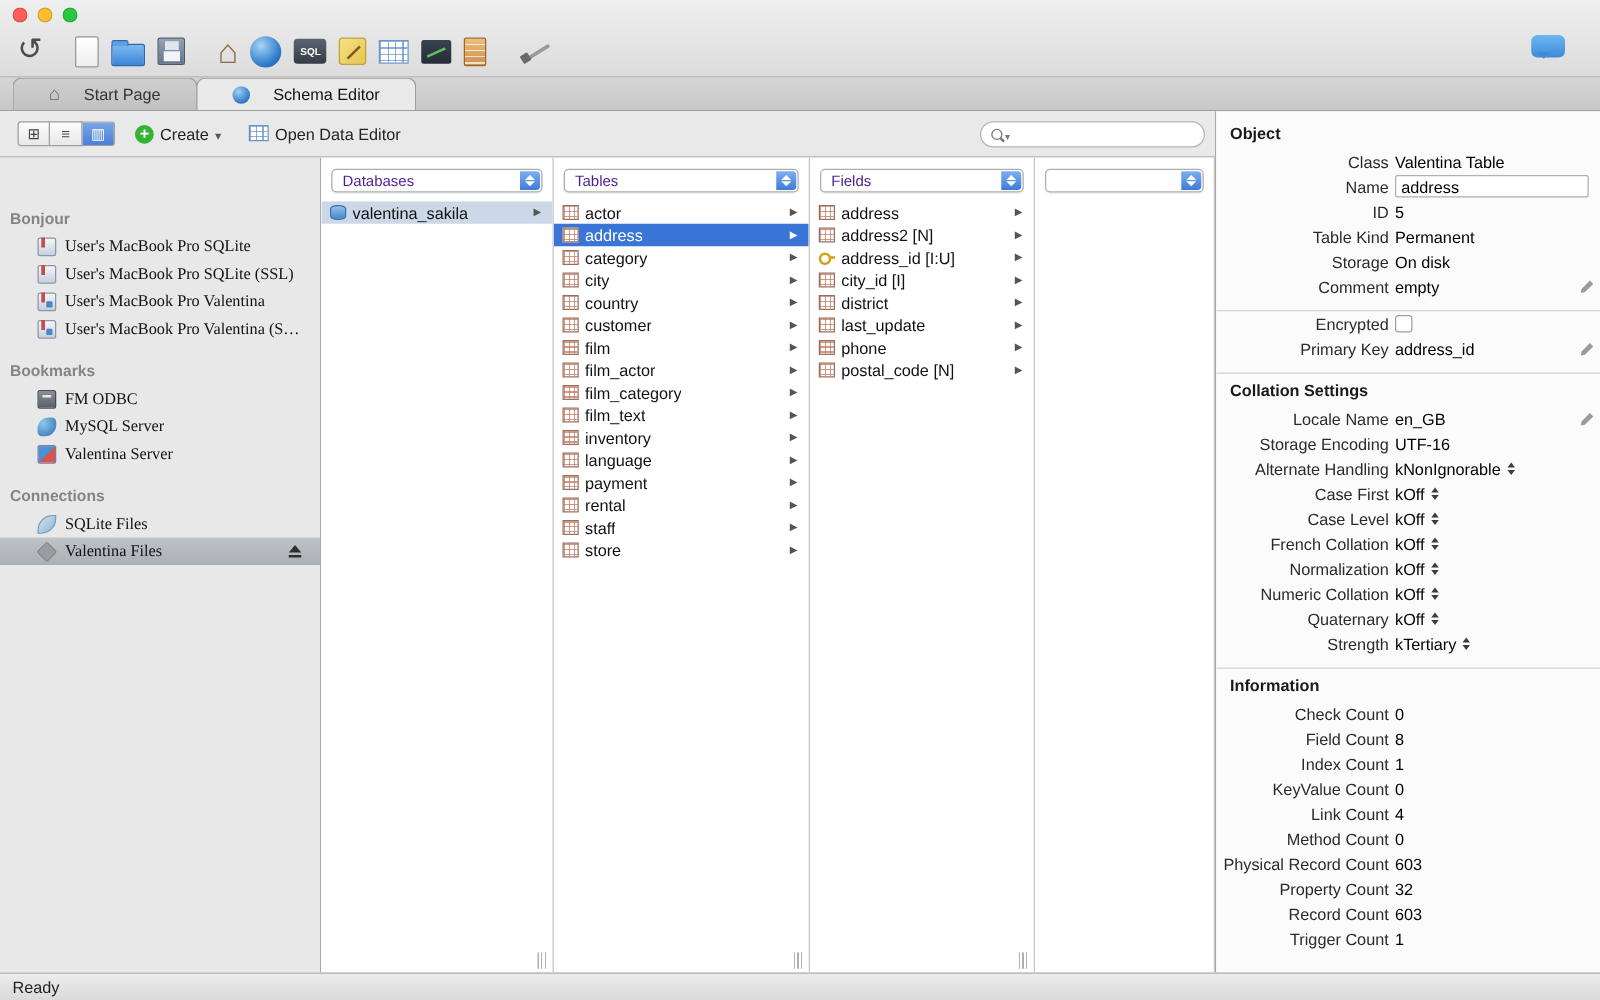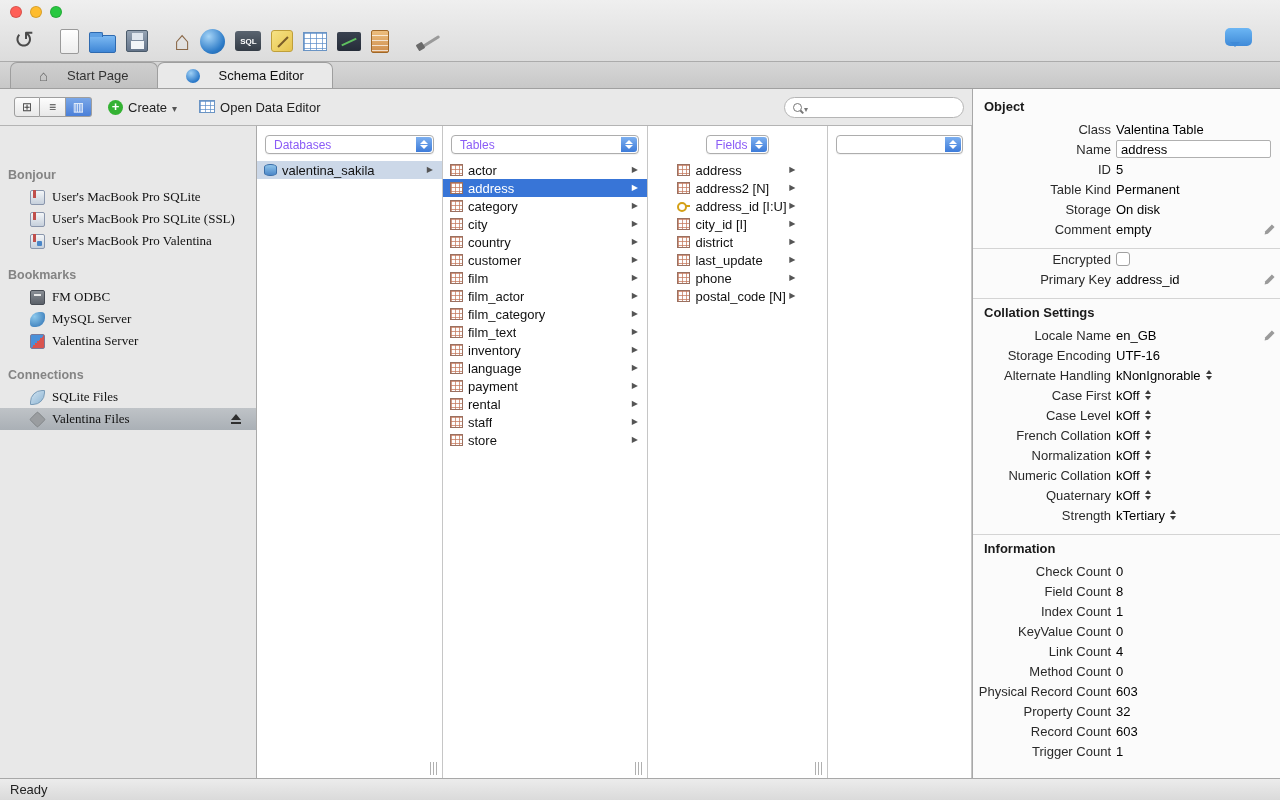--- a/index.html
+++ b/index.html
@@ -107,21 +107,21 @@
   .valentina-files-icon { background:#9a9da0; border:1px solid #7c7f82; transform:rotate(45deg) scale(.78); }
   .eject-icon { margin-left:auto; margin-right:14px; width:12px; height:11px; position:relative; flex:none; }
   .eject-icon::before { content:""; position:absolute; top:0; left:1px; border-left:5px solid transparent; border-right:5px solid transparent; border-bottom:6px solid #2f2f2f; }
   .eject-icon::after { content:""; position:absolute; bottom:1px; left:1px; width:10px; height:2px; background:#2f2f2f; }
 
   
   .browser { flex:1; display:flex; background:#fff; overflow:hidden; }
   .bcol { border-right:1px solid #c6c6c6; display:flex; flex-direction:column; position:relative; overflow:hidden; }
   .bcol-header { padding:9px 8px 7px; }
   .popup { height:19px; border:1px solid #adadad; border-radius:4px; background:#fff; position:relative;
-    display:flex; align-items:center; padding:0 20px 0 8px; font-size:12px; color:#8b5cf6;
+    display:flex; align-items:center; padding:0 20px 0 8px; font-size:12px; color:#4c1d95;
     box-shadow:0 1px 1px rgba(0,0,0,.06); }
   .popup-arrows { position:absolute; right:1px; top:1px; bottom:1px; width:16px; border-radius:0 3px 3px 0;
     background:linear-gradient(var(--popup-blue-light,#7db0f0),var(--popup-blue,#3d7bd9)); }
   .popup-arrows::before, .popup-arrows::after { content:""; position:absolute; left:4px;
     border-left:4px solid transparent; border-right:4px solid transparent; }
   .popup-arrows::before { top:3px; border-bottom:4px solid #fff; }
   .popup-arrows::after { bottom:3px; border-top:4px solid #fff; }
   .bcol-list { flex:1; overflow:hidden; }
   .brow { height:18px; display:flex; align-items:center; padding:0 18px 0 7px; position:relative; white-space:nowrap; }
   .brow-label { overflow:hidden; text-overflow:ellipsis; }
@@ -234,20 +234,24 @@
                 <span class="sb-label">User's MacBook Pro SQLite</span>
               </div>
               <div class="sb-item">
                 <span class="sb-icon sqlite-bonjour-icon"></span>
                 <span class="sb-label">User's MacBook Pro SQLite (SSL)</span>
               </div>
               <div class="sb-item">
                 <span class="sb-icon valentina-bonjour-icon"></span>
                 <span class="sb-label">User's MacBook Pro Valentina</span>
               </div>
+              <div class="sb-item">
+                <span class="sb-icon valentina-bonjour-icon"></span>
+                <span class="sb-label">User's MacBook Pro Valentina (S…</span>
+              </div>
             </div>
             <div class="sb-section">
               <div class="sb-title">Bookmarks</div>
               <div class="sb-item">
                 <span class="sb-icon odbc-icon"></span>
                 <span class="sb-label">FM ODBC</span>
               </div>
               <div class="sb-item">
                 <span class="sb-icon mysql-icon"></span>
                 <span class="sb-label">MySQL Server</span>
@@ -371,21 +375,21 @@
                   <span class="brow-arrow">▶</span>
                 </div>
                 <div class="brow">
                   <span class="li-icon table-icon"></span>
                   <span class="brow-label">store</span>
                   <span class="brow-arrow">▶</span>
                 </div>
               </div>
               <span class="col-grip"></span>
             </div>
-            <div class="bcol" style="width: 180px; align-items: center;">
+            <div class="bcol" style="width: 180px;">
               <div class="bcol-header">
                 <div class="popup">
                   <span class="popup-label">Fields</span>
                   <span class="popup-arrows"></span>
                 </div>
               </div>
               <div class="bcol-list">
                 <div class="brow">
                   <span class="li-icon field-icon"></span>
                   <span class="brow-label">address</span>

